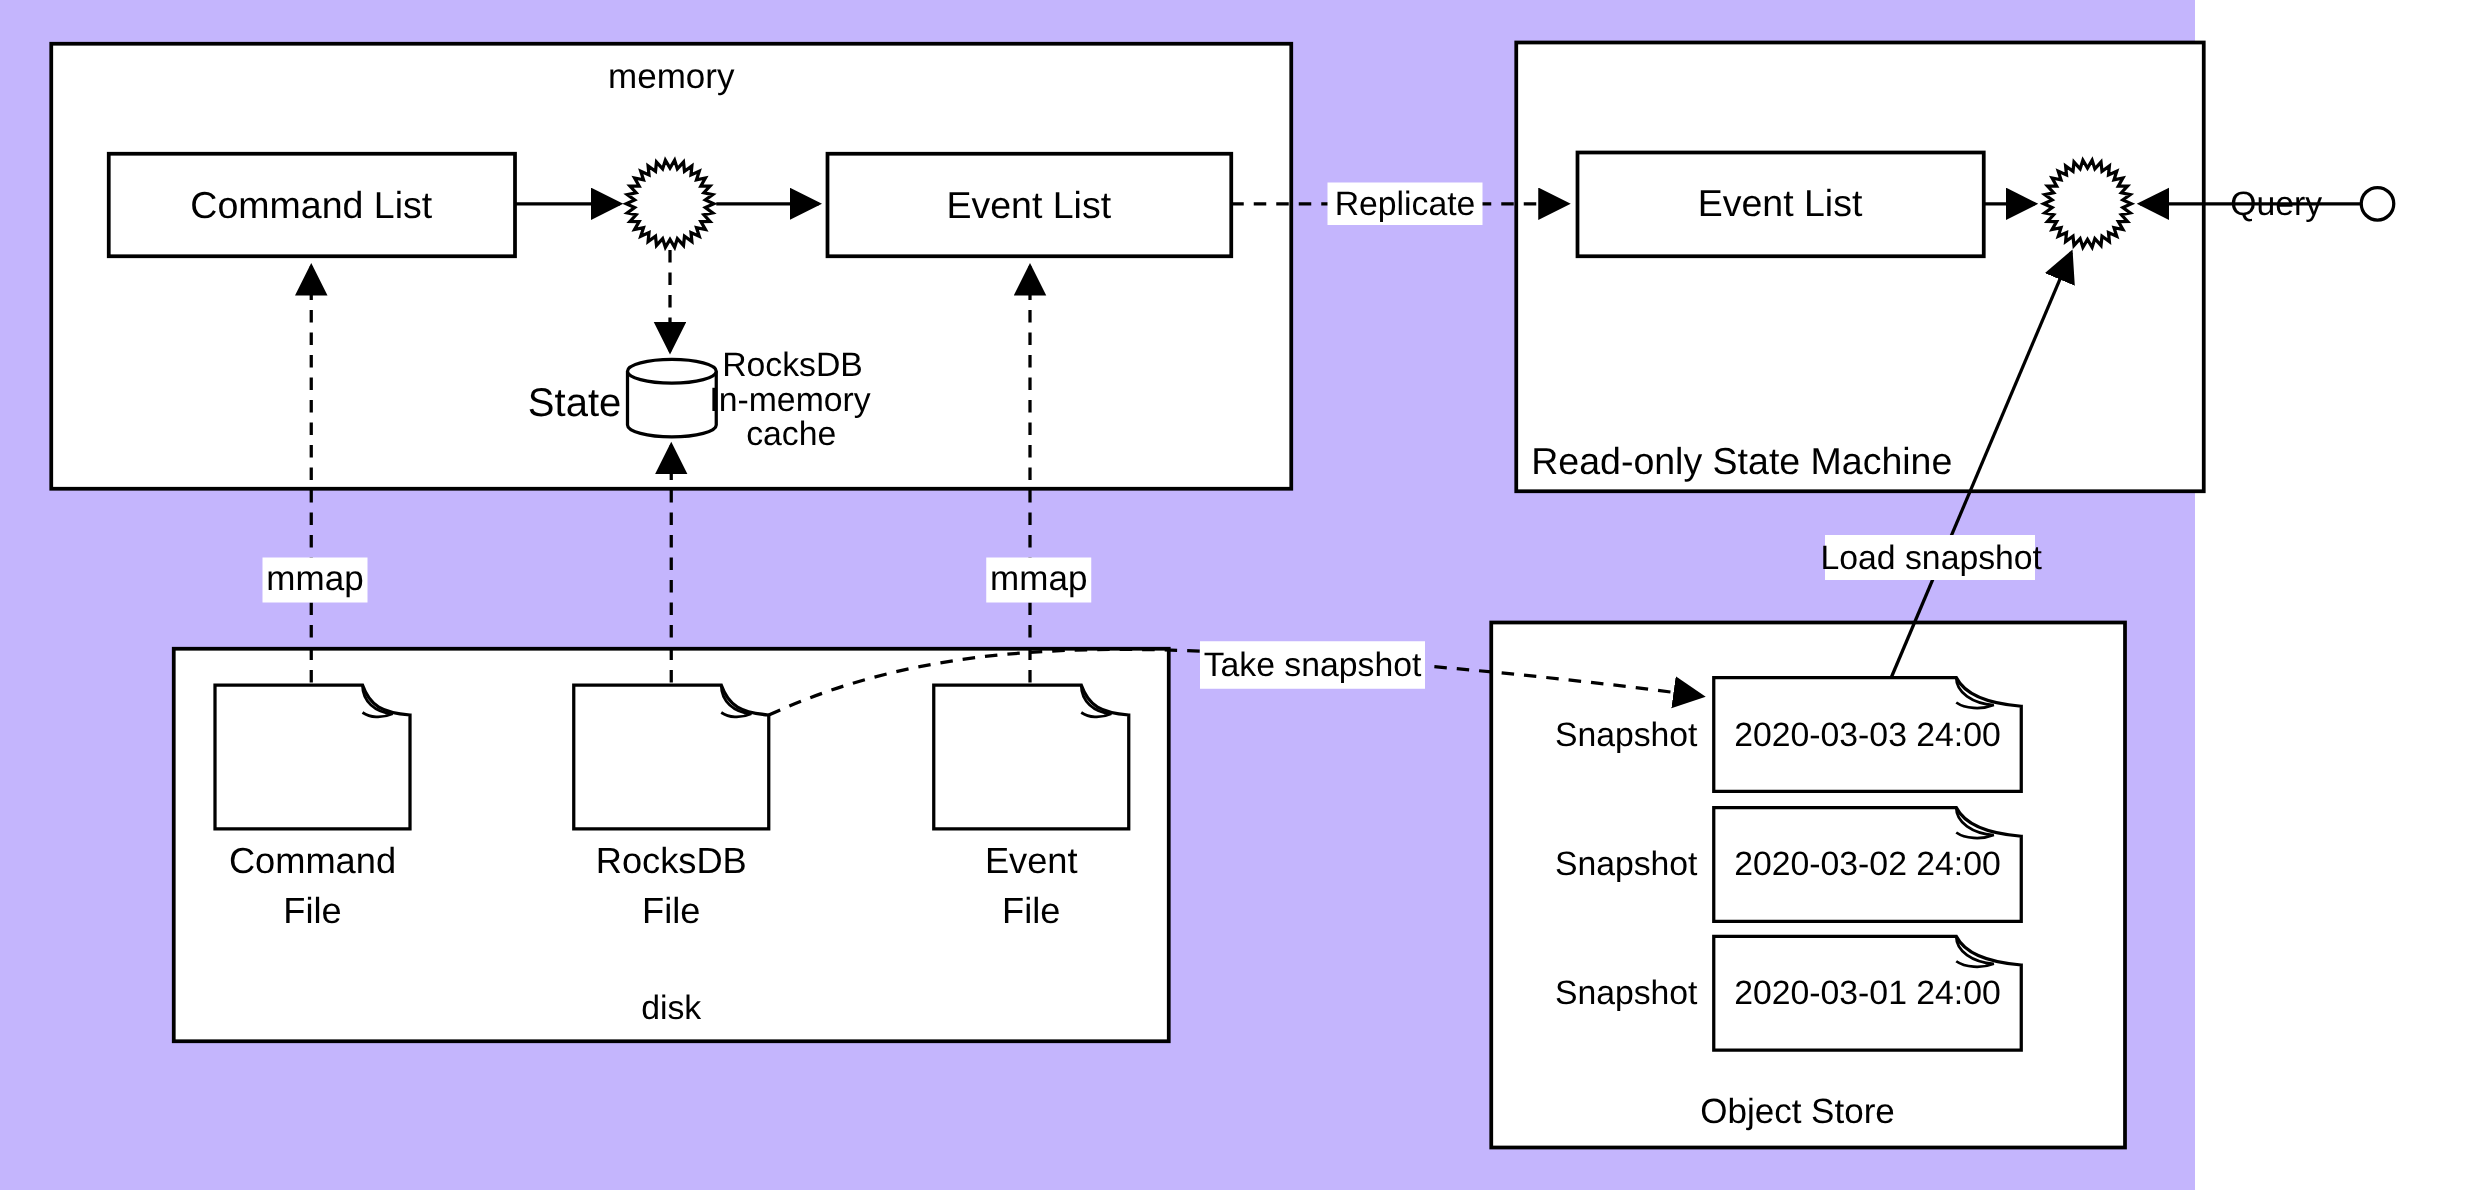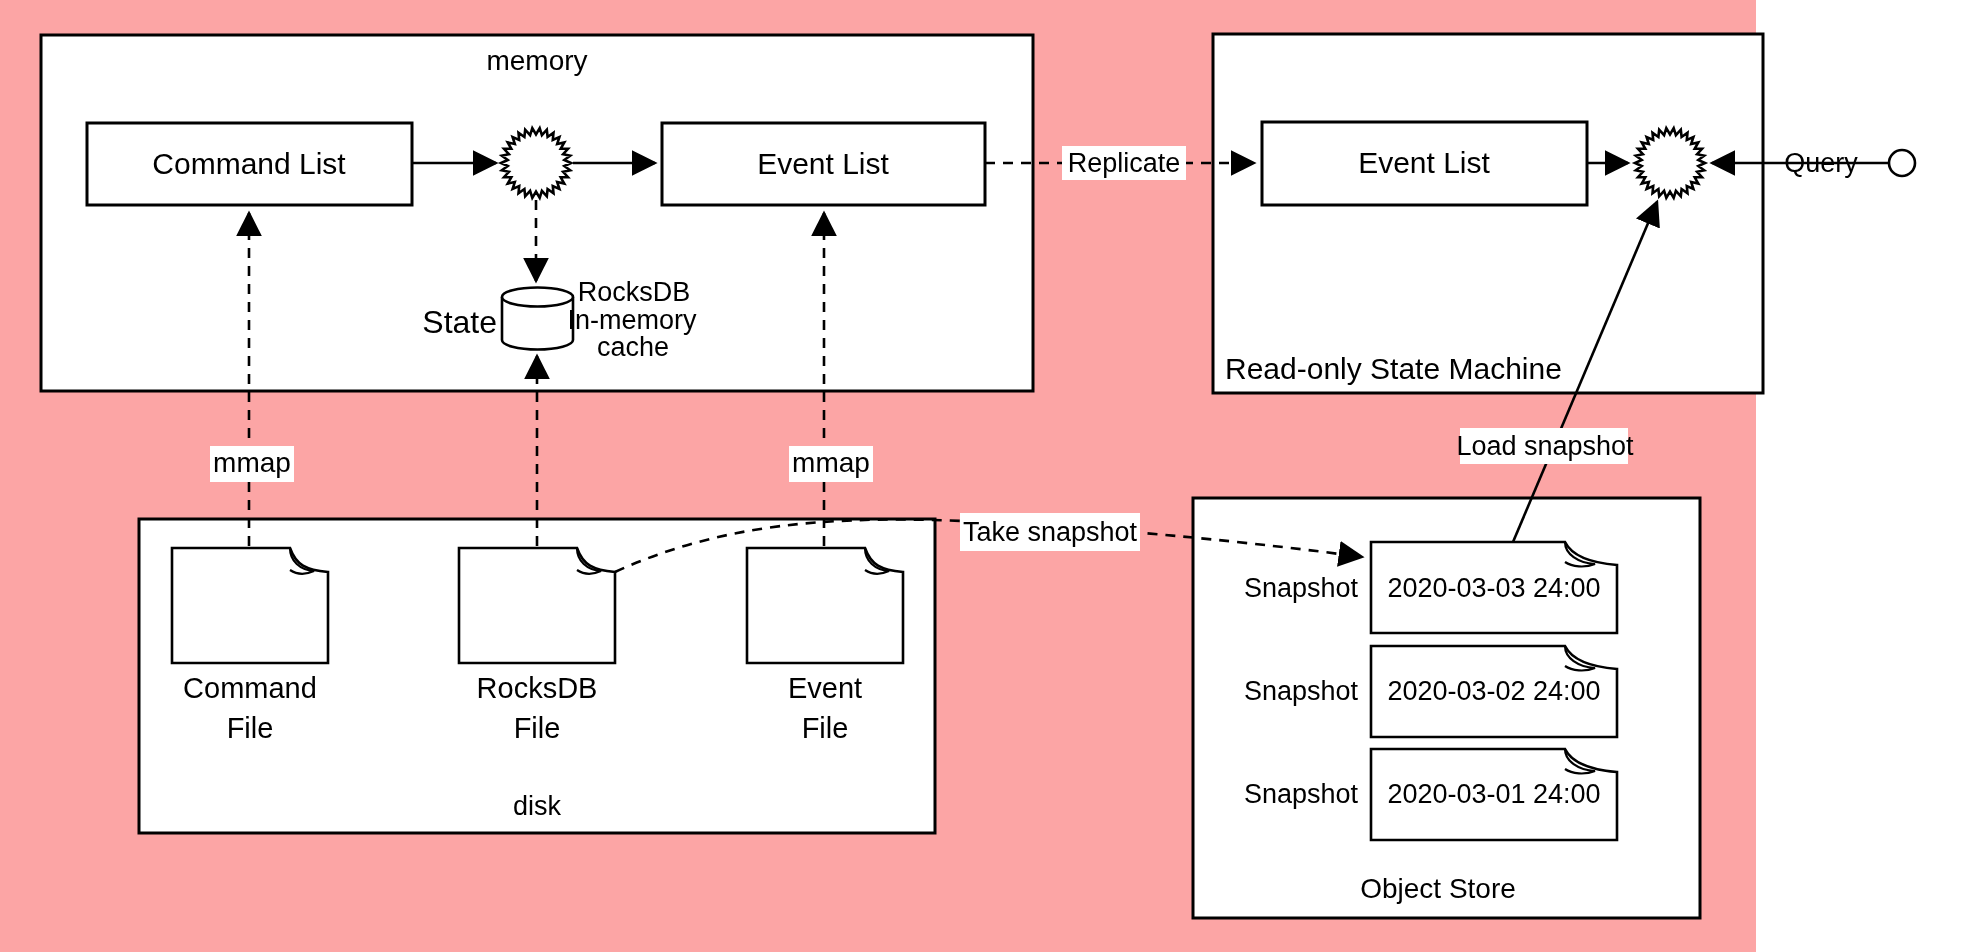--- a/index.html
+++ b/index.html
@@ -5,21 +5,21 @@
   html, body {
     margin: 0;
     padding: 0;
     background: #ffffff;
     font-family: "Liberation Sans", sans-serif;
   }
   .stage {
     width: 1756px;
     height: 952px;
     position: relative;
-    background: #fca5a5;
+    background: #c4b5fd;
   }
   svg { display: block; }
   svg text {
     font-family: "Liberation Sans", sans-serif;
     fill: #000000;
   }
   .box {
     fill: #ffffff;
     stroke: #000000;
     stroke-width: 3;

